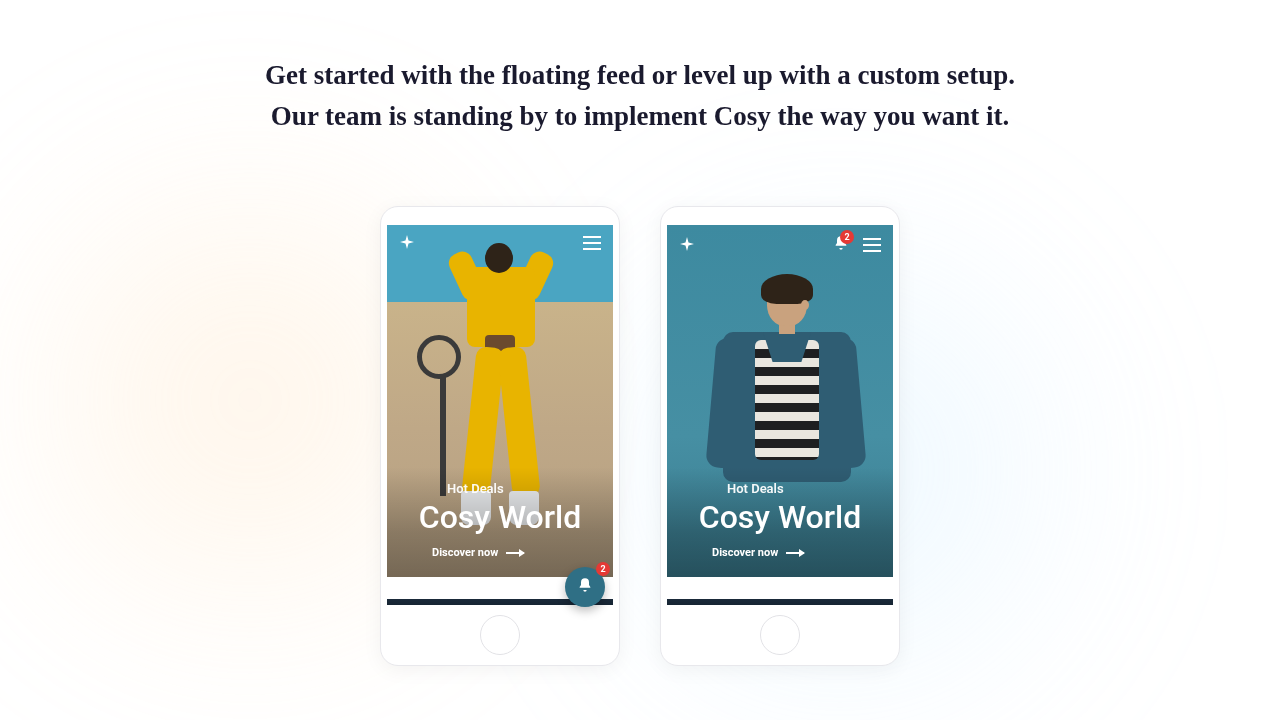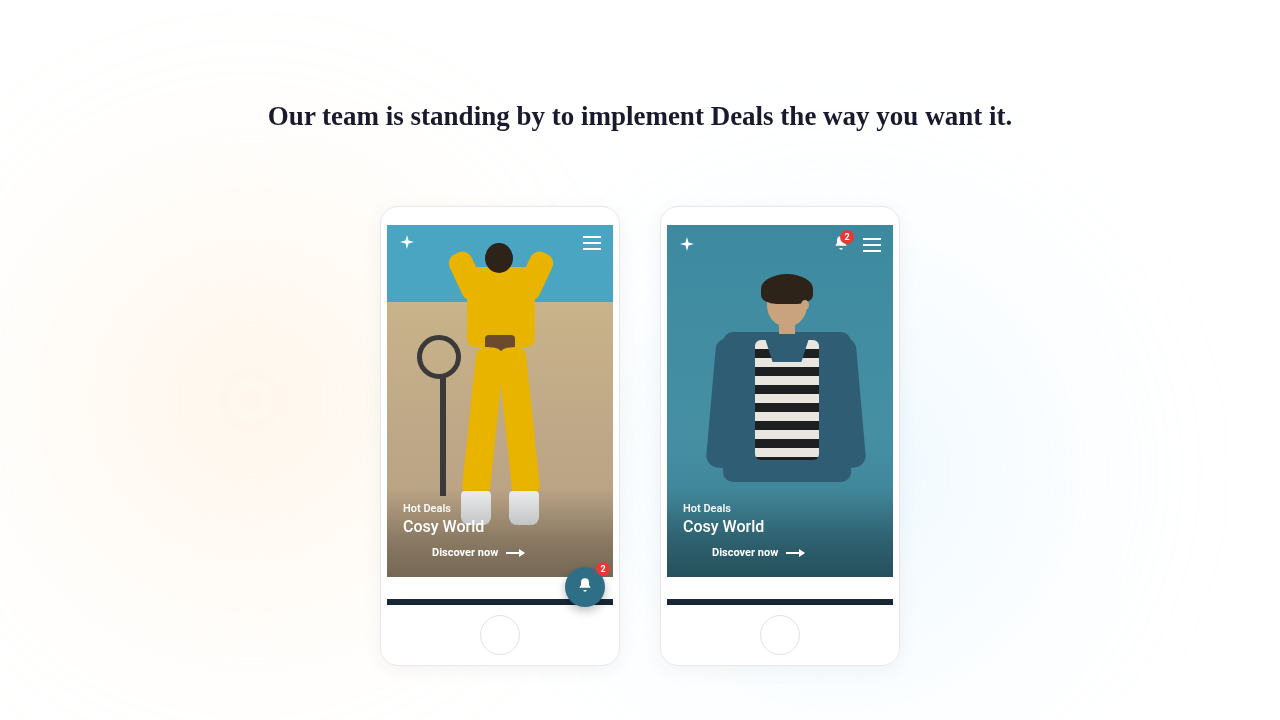--- a/index.html
+++ b/index.html
@@ -126,22 +126,22 @@
   }
   .fb-arm-l{position:absolute;top:58px;left:6px;width:28px;height:130px;background:#2f5d73;border-radius:12px;transform:rotate(5deg);}
   .fb-arm-r{position:absolute;top:58px;left:128px;width:28px;height:130px;background:#2f5d73;border-radius:12px;transform:rotate(-5deg);}
 
   .card-overlay{
     position:absolute;left:0;right:0;bottom:0;
     padding:14px 16px 18px;
     background:linear-gradient(180deg,transparent 0%,rgba(0,0,0,0.25) 60%,rgba(0,0,0,0.35) 100%);
     color:#fff;
   }
-  .eyebrow{font-size:11px;font-weight:600;opacity:0.95;}
-  .card-title{font-size:16px;font-weight:500;margin-top:2px;}
+  .eyebrow{font-size:13px;font-weight:600;opacity:0.95;margin-left:44px;}
+  .card-title{font-size:32px;font-weight:500;margin-top:2px;text-align:center;}
   .cta{display:flex;align-items:center;gap:8px;font-size:11px;font-weight:700;margin-top:10px;padding-left:29px;}
   .arrow{width:18px;height:2px;background:#fff;position:relative;}
   .arrow::after{content:"";position:absolute;right:-1px;top:-3px;border-left:6px solid #fff;border-top:4px solid transparent;border-bottom:4px solid transparent;}
 
   .topbar{
     position:absolute;top:10px;left:12px;right:12px;
     display:flex;justify-content:space-between;align-items:center;
     z-index:3;
   }
   .sparkle svg, .hamburger svg, .bell svg {display:block;}
@@ -187,22 +187,22 @@
 
   .right-group{display:flex;align-items:center;gap:14px;}
 </style>
 </head>
 <body>
 
 <div class="bg-glow left"></div>
 <div class="bg-glow right"></div>
 
 <h1 class="heading">
-  <br>
-  <span>Our team is standing by to implement Deals the way you want it.</span>
+  <span>Get started with the floating feed or level up with a custom setup.</span><br>
+  <span>Our team is standing by to implement Cosy the way you want it.</span>
 </h1>
 
 <div class="phones-row">
 
   <div class="phone">
     <div class="phone-screen">
       <div class="hero-card">
         <div class="hero-bg-a">
           <div class="hoop"></div>
           <div class="figure-a">

